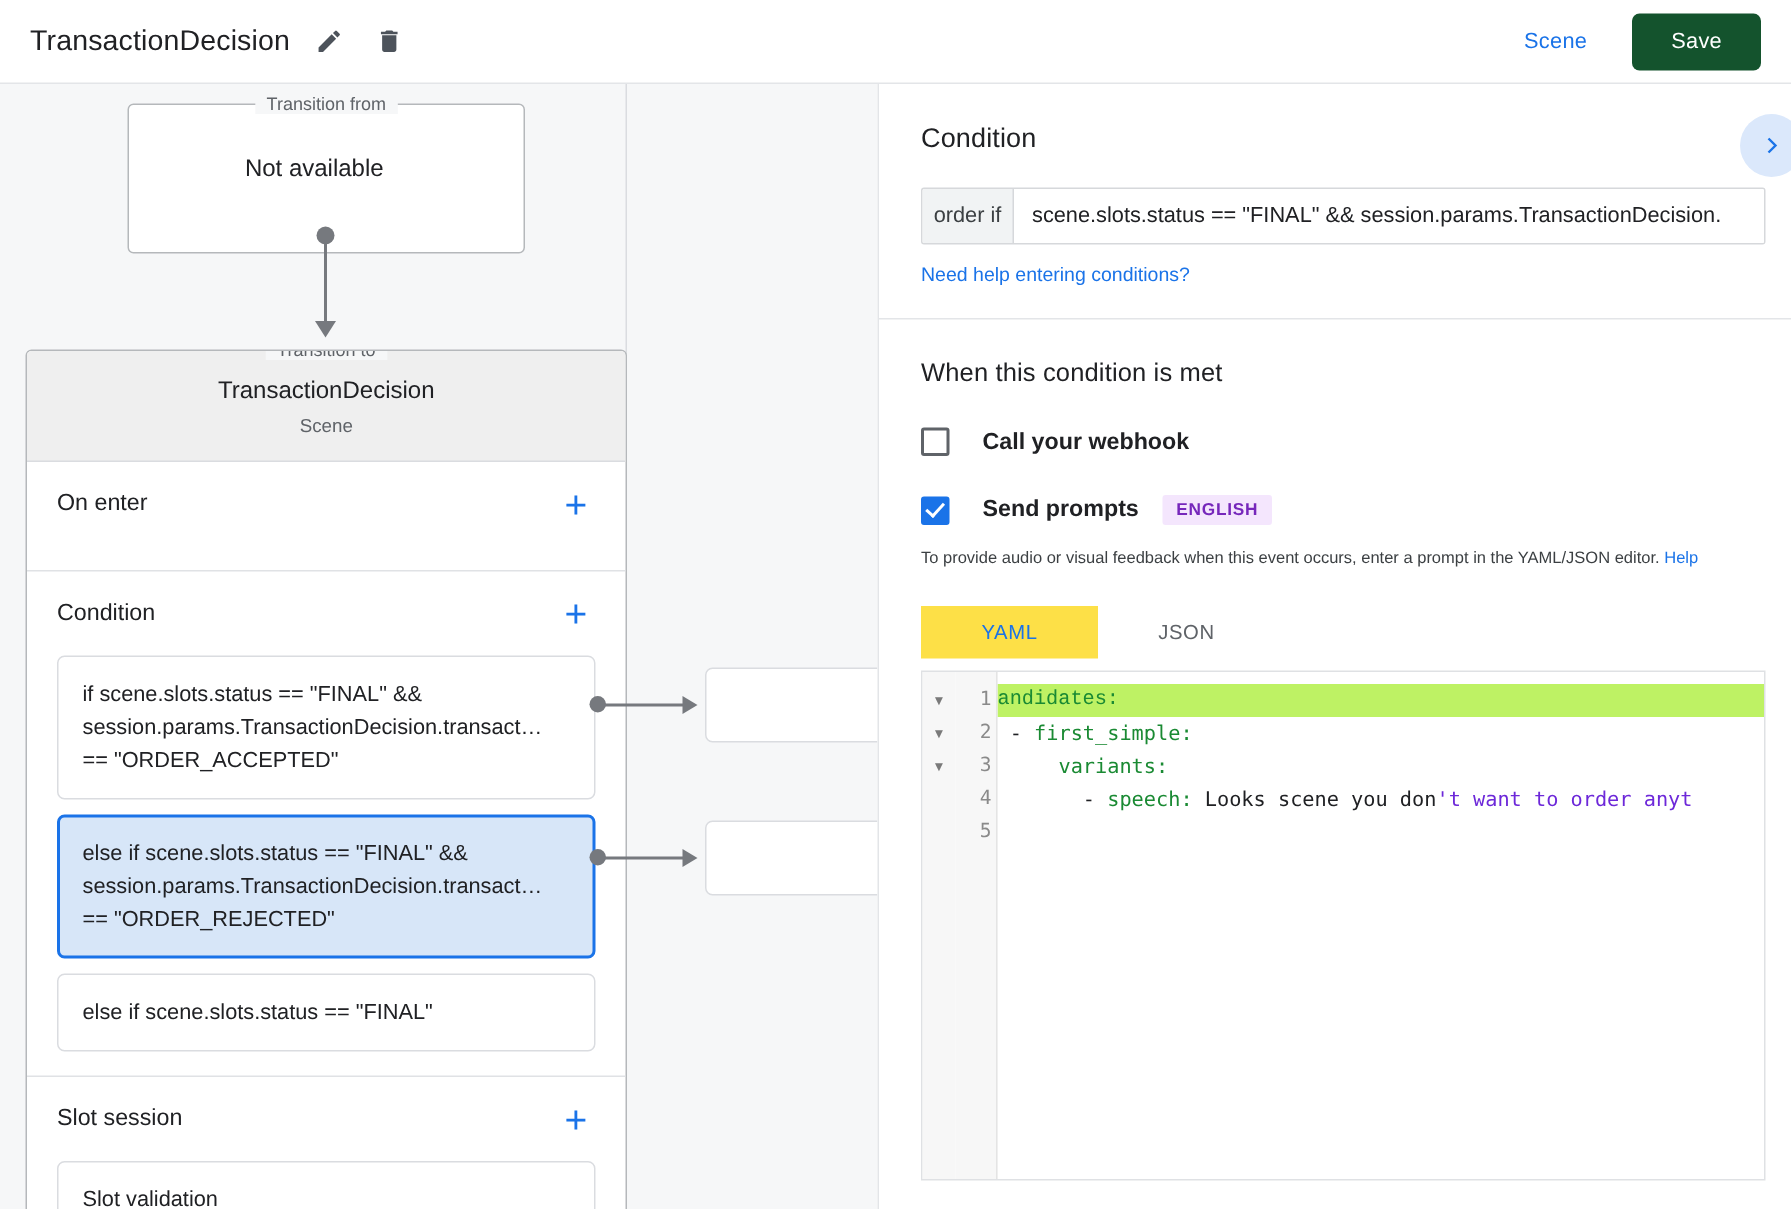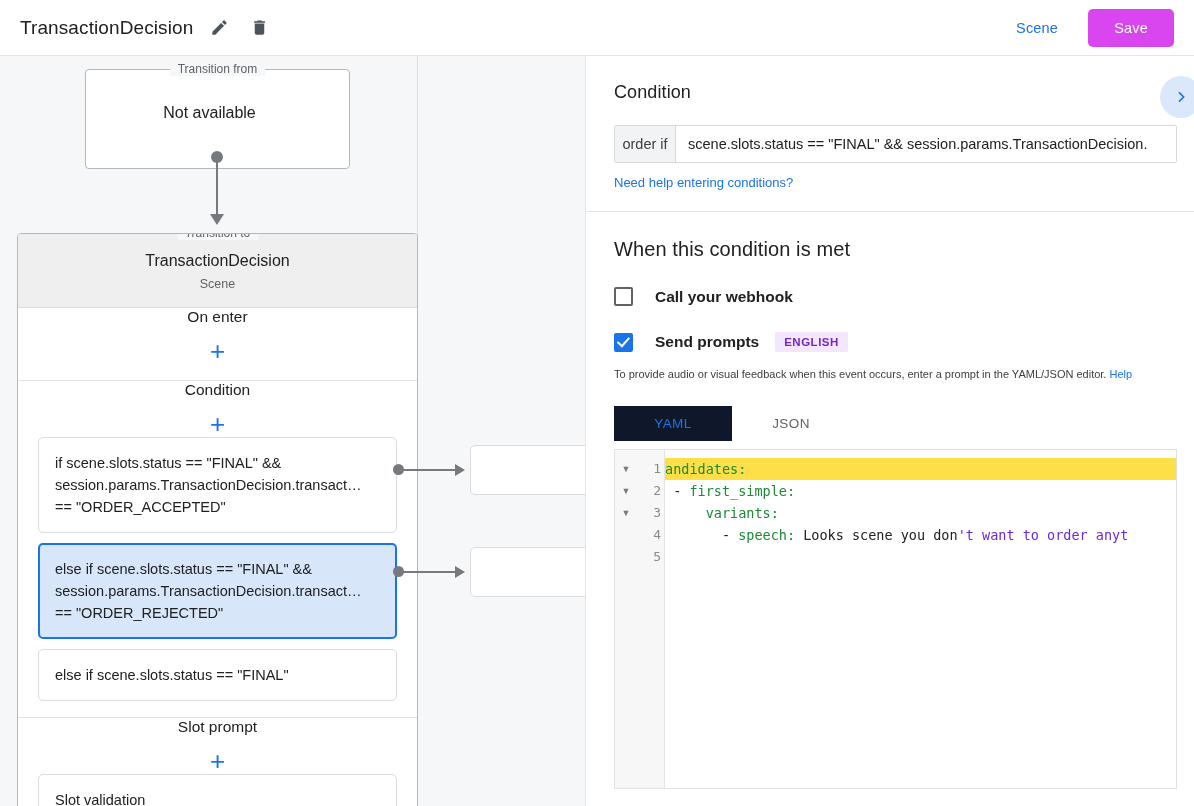--- a/index.html
+++ b/index.html
@@ -27,21 +27,21 @@
     cursor: pointer; border-radius: 50%;
   }
   .icon-btn svg { fill: #4d535b; }
   .header-spacer { flex: 1; }
   .btn-cancel {
     color: #1a73e8; font-size: 14.5px; font-weight: 500;
     background: transparent; border: none; cursor: pointer;
     padding: 9px 16px; border-radius: 4px; letter-spacing: .2px;
   }
   .btn-save {
-    background: #d946ef; color: #ffffff; font-size: 14.5px; font-weight: 500;
+    background: #14532d; color: #ffffff; font-size: 14.5px; font-weight: 500;
     border: none; cursor: pointer; padding: 11px 26px; border-radius: 5px;
     margin-left: 14px; letter-spacing: .2px;
   }
 
   
   .canvas {
     position: absolute; left: 0; top: 56px; width: 585px; height: 750px;
     background: #f6f7f8; overflow: hidden;
   }
   .canvas-inner { position: absolute; left: 0; top: 0; width: 585px; height: 760px; }
@@ -85,21 +85,20 @@
     padding: 18px 0 16px; text-align: center;
   }
   .node-head .name { font-size: 16px; color: #202124; }
   .node-head .kind { font-size: 12.5px; color: #5f6368; margin-top: 7px; }
 
   .section { border-bottom: 1px solid #e0e2e5; padding: 0 20px 16px; }
   .section:last-child { border-bottom: none; }
   .section-head {
     display: flex; align-items: center; justify-content: space-between;
     height: 56px;
-    flex-direction: column;
   }
   .section-title { font-size: 15.5px; color: #202124; }
   .plus-btn {
     color: #1a73e8; font-size: 26px; line-height: 1; cursor: pointer;
     font-weight: 300; width: 26px; text-align: center;
   }
   .item-card {
     border: 1px solid #dadce0; border-radius: 5px; background: #ffffff;
     padding: 14px 16px; font-size: 14.5px; color: #202124;
     line-height: 22px; margin-bottom: 10px; cursor: pointer;
@@ -158,21 +157,21 @@
     font-size: 14.5px; color: #202124; font-family: "Liberation Sans", sans-serif;
     background: #ffffff;
   }
   .help-link {
     display: inline-block; margin-top: 12px; font-size: 13px;
     color: #1a73e8; cursor: pointer; text-decoration: none;
   }
   .rp-divider { height: 1px; background: #e3e5e8; width: 100%; }
 
   .rp-section-bottom { padding: 26px 28px 0; }
-  .rp-subheading { font-size: 20px; color: #202124; letter-spacing: .1px; }
+  .rp-subheading { font-size: 17px; color: #202124; letter-spacing: .1px; }
 
   .check-row { display: flex; align-items: center; margin-top: 26px; }
   .checkbox {
     width: 19px; height: 19px; border: 2px solid #5f6368; border-radius: 2px;
     background: #ffffff; cursor: pointer; flex: none;
   }
   .checkbox.checked {
     background: #1a73e8; border-color: #1a73e8;
     display: flex; align-items: center; justify-content: center;
   }
@@ -191,21 +190,21 @@
     margin-top: 12px; font-size: 11px; color: #3c4043; line-height: 20px;
     max-width: 556px;
   }
   .helper-text a { color: #1a73e8; text-decoration: none; cursor: pointer; }
 
   .tabs { display: flex; margin-top: 22px; }
   .tab {
     font-size: 13.5px; color: #5f6368; padding: 10px 0; width: 118px;
     text-align: center; cursor: pointer; letter-spacing: .4px;
   }
-  .tab.active { color: #1a73e8; background: #0f172a; font-weight: 400; }
+  .tab.active { color: #1a73e8; background: #fde047; font-weight: 400; }
 
   .editor {
     margin-top: 8px; width: 563px; height: 340px;
     border: 1px solid #dfe1e4; border-top: 1px solid #dfe1e4;
     display: flex; overflow: hidden; background: #ffffff;
   }
   .fold-gutter {
     width: 22px; background: #f7f7f7; border-right: none;
     padding-top: 8px; flex: none;
   }
@@ -219,21 +218,21 @@
   }
   .line-no {
     height: 22px; line-height: 22px; padding-right: 3px;
     font-family: "DejaVu Sans Mono", monospace; font-size: 13px; color: #8a8a8a;
   }
   .code-area { flex: 1; padding-top: 8px; overflow: hidden; position: relative; }
   .code-line {
     height: 22px; line-height: 22px; white-space: pre;
     font-family: "DejaVu Sans Mono", monospace; font-size: 13.5px; color: #202124;
   }
-  .code-line.active { background: #fde047; }
+  .code-line.active { background: #bef264; font-family: Liberation Mono, monospace; }
   .tok-key { color: #1a8a33; }
   .tok-str { color: #6d28d9; }
   .tok-plain { color: #202124; }
 </style>
 </head>
 <body>
 
 <div class="app">
 
   <div class="header">
@@ -287,21 +286,21 @@
             <div class="section-title">Condition</div>
             <div class="plus-btn">+</div>
           </div>
           <div class="item-card">if scene.slots.status == "FINAL" &amp;&amp; session.params.TransactionDecision.transact… == "ORDER_ACCEPTED"</div>
           <div class="item-card selected">else if scene.slots.status == "FINAL" &amp;&amp; session.params.TransactionDecision.transact… == "ORDER_REJECTED"</div>
           <div class="item-card">else if scene.slots.status == "FINAL"</div>
         </div>
 
         <div class="section">
           <div class="section-head">
-            <div class="section-title">Slot prompt</div>
+            <div class="section-title">Slot session</div>
             <div class="plus-btn">+</div>
           </div>
           <div class="item-card">Slot validation</div>
         </div>
       </div>
 
       <div class="conn-dot" style="left:393px; top:408px;"></div>
       <div class="conn-line" style="left:403px; top:413px; width:55px;"></div>
       <div class="conn-head" style="left:455px; top:408px;"></div>
       <div class="stub-box" style="left:470px; top:389px; width:160px;"></div>

